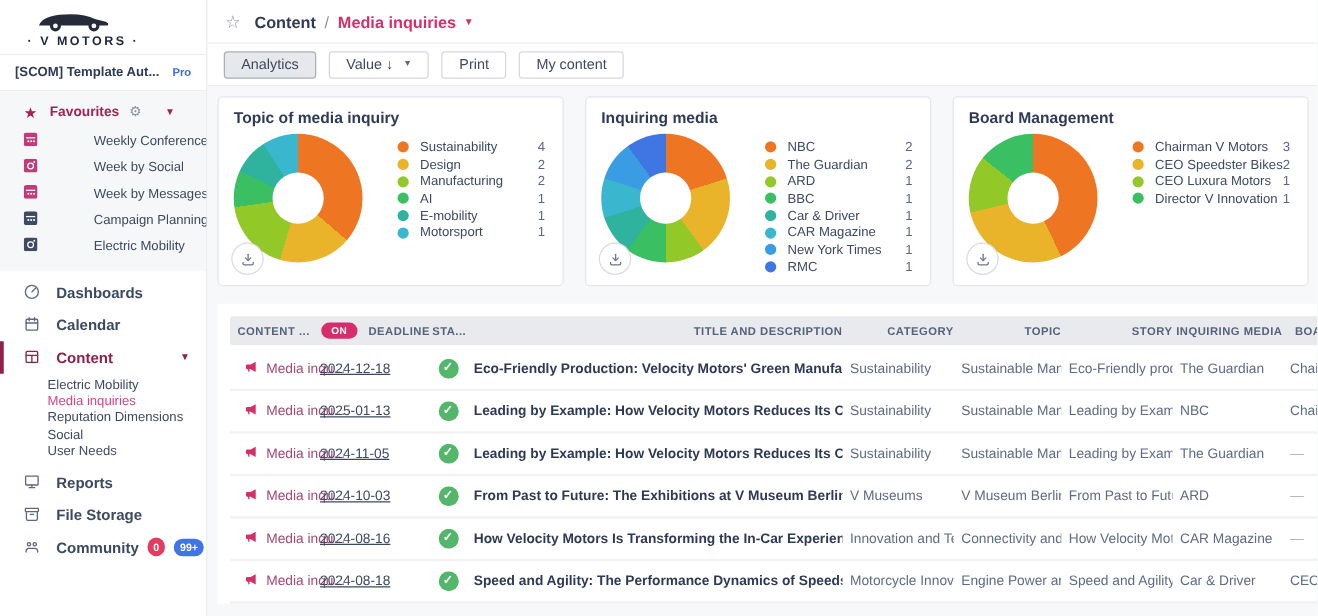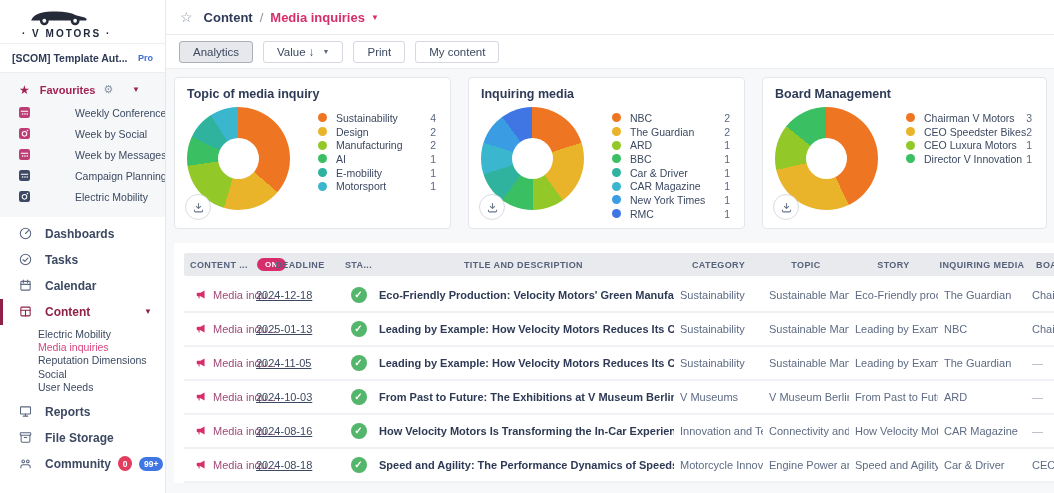--- a/index.html
+++ b/index.html
@@ -62,21 +62,21 @@
   .legend-row { display:flex; align-items:center; height:13.7px; cursor:pointer; }
   .legend-dot { width:9px; height:9px; border-radius:50%; flex:none; }
   .legend-label { font-size:10.5px; color:#3c4961; margin-left:9px; white-space:nowrap; }
   .legend-value { font-size:10.5px; color:#5b6780; margin-left:auto; padding-right:2px; }
   .dl-btn { position:absolute; left:10px; bottom:8px; width:26px; height:26px; border:1px solid #d8dbe1; border-radius:50%; background:#fff; display:flex; align-items:center; justify-content:center; cursor:pointer; }
 
   
   .tablewrap { background:#fff; width:1022px; padding:10px 0 0 10px; }
   .thead, .trow { display:grid; grid-template-columns:72px 88px 29px 301px 89px 86px 89px 88px 170px; }
   .thead { height:23px; background:#e9eaee; border-radius:2px; align-items:center; margin-bottom:3px; }
-  .th { font-size:9px; font-weight:bold; letter-spacing:0.4px; color:#55627a; text-align:center; white-space:nowrap; overflow:hidden; position:relative; text-transform:uppercase; }
+  .th { font-size:9px; font-weight:bold; letter-spacing:0.4px; color:#55627a; text-align:right; white-space:nowrap; overflow:hidden; position:relative; text-transform:uppercase; }
   .th:not(:first-child)::before { content:""; position:absolute; left:0; top:5px; bottom:5px; width:1px; background:#c6cbd4; }
   .th.h-first { display:flex; align-items:center; text-align:left; padding-left:6px; overflow:visible; }
   .th.h-board { text-align:left; padding-left:10px; }
   .on-badge { background:#d62e6b; color:#fff; font-size:8px; font-weight:bold; letter-spacing:0.5px; border-radius:8px; padding:2.5px 8px; margin-left:9px; line-height:1; }
   .trow { height:34px; align-items:center; border-bottom:2px solid #f1f2f5; background:#fff; font-size:11px; color:#5e6b84; cursor:pointer; }
   .td { white-space:nowrap; overflow:hidden; padding-left:6px; }
   .td.c-type { display:flex; align-items:center; padding-left:10px; color:#a04a77; overflow:visible; }
   .td.c-type svg { flex:none; margin-right:6px; color:#d62e6b; }
   .td.c-deadline { text-align:left; color:#3c4961; padding-left:0;text-decoration:underline; }
   .td.c-status { display:flex; justify-content:center; padding-left:0; }
@@ -169,29 +169,20 @@
             <svg viewBox="0 0 24 24" width="15" height="15" fill="none" stroke="currentColor" stroke-width="1.7" stroke-linecap="round" stroke-linejoin="round">
               <circle cx="12" cy="12" r="8.3"></circle>
               <path d="M12 12l4.6-4.6"></path>
             </svg>
           </span>
           <span class="nav-label">Dashboards</span>
         </div>
         <div class="nav-item">
           <span class="nav-icon">
             <svg viewBox="0 0 24 24" width="15" height="15" fill="none" stroke="currentColor" stroke-width="1.7" stroke-linecap="round" stroke-linejoin="round">
-              <circle cx="12" cy="12" r="8.3"></circle>
-              <path d="M8.2 12.4l2.7 2.7 4.9-5.4"></path>
-            </svg>
-          </span>
-          <span class="nav-label">Tasks</span>
-        </div>
-        <div class="nav-item">
-          <span class="nav-icon">
-            <svg viewBox="0 0 24 24" width="15" height="15" fill="none" stroke="currentColor" stroke-width="1.7" stroke-linecap="round" stroke-linejoin="round">
               <rect x="4.6" y="5.4" width="14.8" height="14" rx="1.5"></rect>
               <path d="M8.6 3.4v4M15.4 3.4v4M4.6 10.2h14.8"></path>
             </svg>
           </span>
           <span class="nav-label">Calendar</span>
         </div>
         <div class="nav-item active">
           <span class="nav-icon">
             <svg viewBox="0 0 24 24" width="15" height="15" fill="none" stroke="currentColor" stroke-width="1.7" stroke-linecap="round" stroke-linejoin="round">
               <rect x="4.6" y="5" width="14.8" height="14" rx="1.5"></rect>

